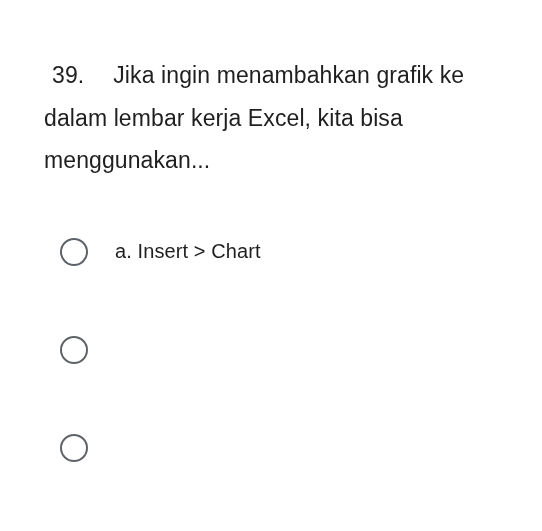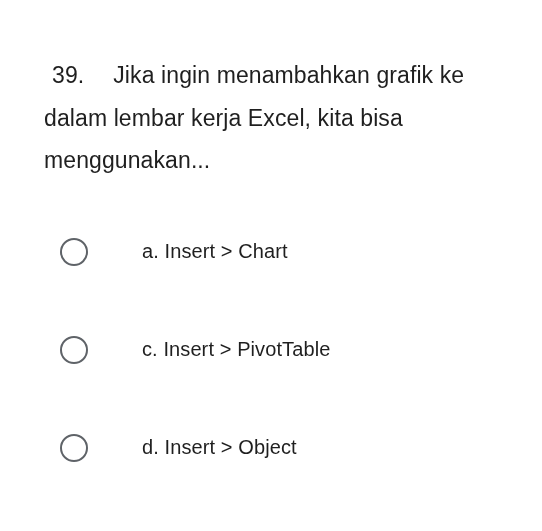--- a/index.html
+++ b/index.html
@@ -22,21 +22,21 @@
       letter-spacing: 0.1px;
     }
     .options-list {
       display: flex;
       flex-direction: column;
       gap: 38px;
     }
     .option-row {
       display: flex;
       align-items: center;
-      gap: 38px;
+      gap: 11px;
       cursor: pointer;
     }
     .radio-circle {
       width: 28px;
       height: 28px;
       border: 2.5px solid #5f6368;
       border-radius: 50%;
       flex-shrink: 0;
     }
     .option-label {
@@ -53,22 +53,20 @@
   &nbsp;<span>Jika ingin menambahkan grafik ke dalam lembar kerja Excel, kita bisa menggunakan...</span>
 </div>
 
 <div class="options-list">
   <div class="option-row">
     <span class="radio-circle"></span>
     <span class="option-label">a. Insert &gt; Chart</span>
   </div>
   <div class="option-row">
     <span class="radio-circle"></span>
-    <span class="option-label">c. Insert &gt; PivotTable</span>
   </div>
   <div class="option-row">
     <span class="radio-circle"></span>
-    <span class="option-label">d. Insert &gt; Object</span>
   </div>
   <div class="option-row">
     <span class="radio-circle"></span>
   </div>
 </div>
 
 </body></html>

